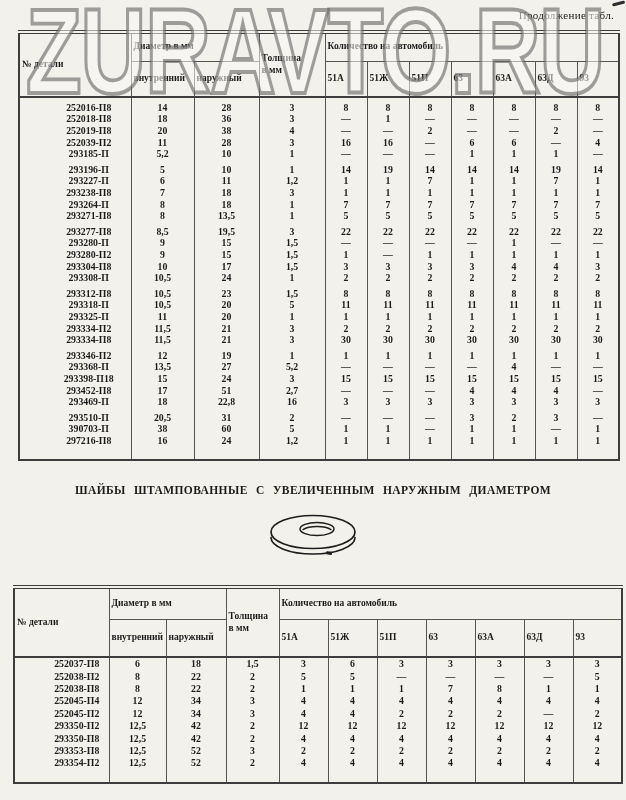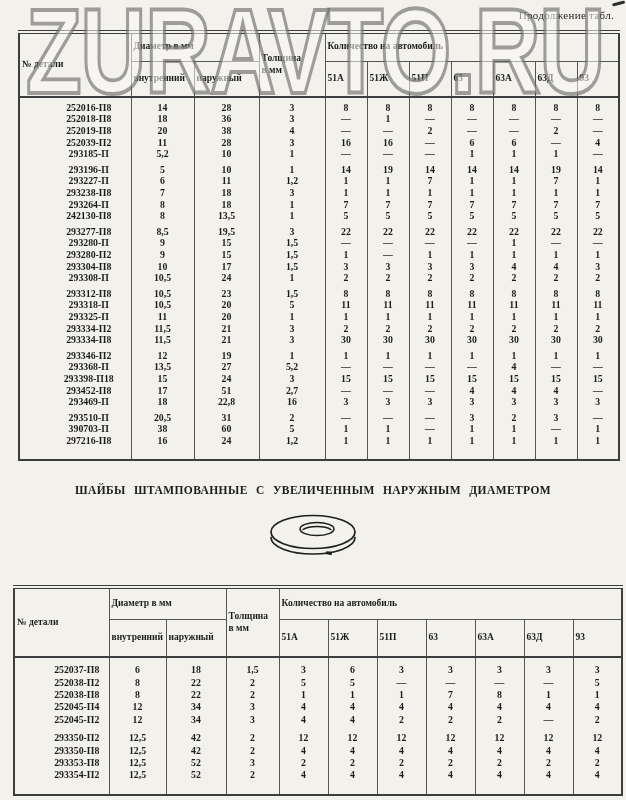--- a/index.html
+++ b/index.html
@@ -48,21 +48,21 @@
   .t td{
     border:solid #555;border-width:0 1px;
     font-size:9.8px;font-weight:bold;text-align:center;vertical-align:middle;
     padding:0;line-height:1;
   }
   .t1 td{height:11.6px;}
   .t2 td{height:12.4px;}
   .c-part{text-align:center;padding-left:27px !important;}
   .t2 .c-part{padding-left:30px !important;}
   tbody.grp tr:first-child td{padding-top:4px;}
-  .t2 tbody.grp tr:first-child td{padding-top:6px;}
+  .t2 tbody.grp tr:first-child td{padding-top:0;}
   .t tbody:last-child tr:last-child td{padding-bottom:12px;}
   .section-title{
     position:absolute;top:484px;left:0;width:626px;text-align:center;
     font-weight:bold;font-size:11.5px;letter-spacing:.4px;word-spacing:5px;
   }
   .washer{position:absolute;left:266px;top:509px;}
 </style>
 </head>
 <body>
 
@@ -222,21 +222,21 @@
           <td class="c-num">1</td>
           <td class="c-num">7</td>
           <td class="c-num">7</td>
           <td class="c-num">7</td>
           <td class="c-num">7</td>
           <td class="c-num">7</td>
           <td class="c-num">7</td>
           <td class="c-num">7</td>
         </tr>
         <tr>
-          <td class="c-part">242130-П8</td>
+          <td class="c-part">293271-П8</td>
           <td class="c-num">8</td>
           <td class="c-num">13,5</td>
           <td class="c-num">1</td>
           <td class="c-num">5</td>
           <td class="c-num">5</td>
           <td class="c-num">5</td>
           <td class="c-num">5</td>
           <td class="c-num">5</td>
           <td class="c-num">5</td>
           <td class="c-num">5</td>

